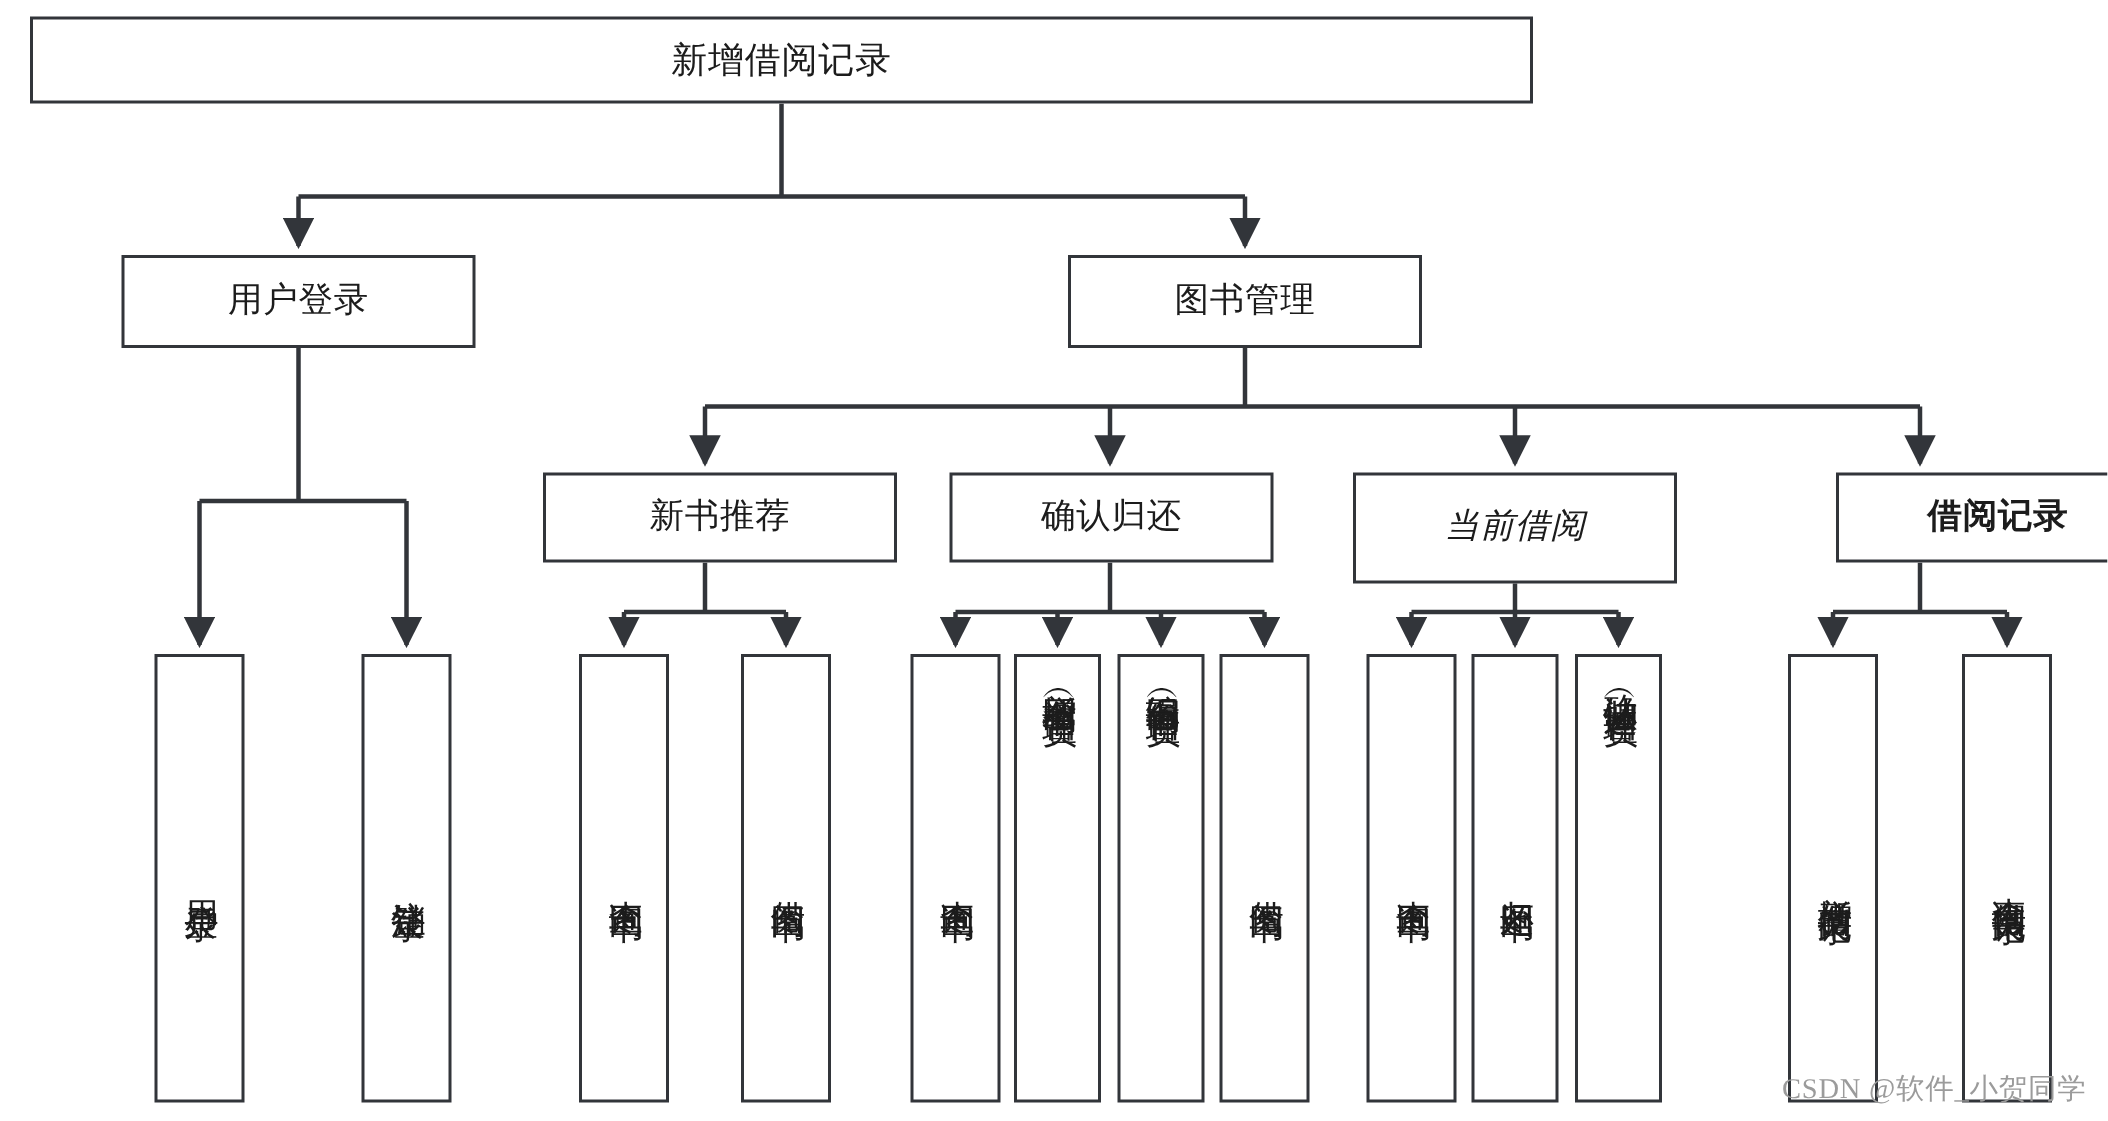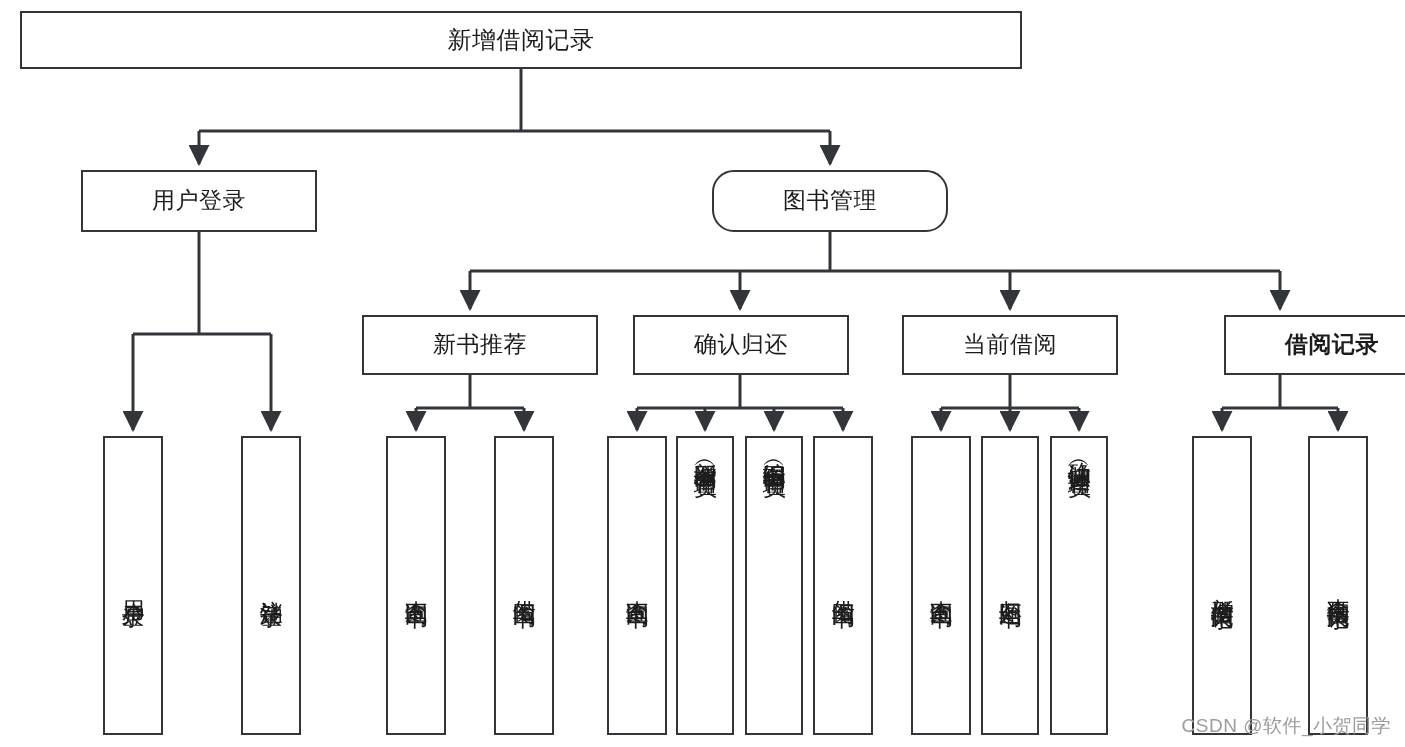--- a/index.html
+++ b/index.html
@@ -56,21 +56,21 @@
   }
   #watermark {
     position: absolute;
     right: 14px;
     bottom: 8px;
     font-size: 19px;
     color: #9b9b9b;
     letter-spacing: 0.5px;
     z-index: 5;
     white-space: nowrap;
-    font-family: Liberation Sans, sans-serif;
+    font-family: Liberation Serif, serif;
     margin-top: 36px;
   }
 </style>
 </head>
 <body>
 
 <div id="canvas">
 
   <svg id="edges" viewBox="0 0 1405 747" xmlns="http://www.w3.org/2000/svg">
     <defs>
@@ -121,25 +121,25 @@
       <path d="M 1280 375 L 1280 408"></path>
       <path d="M 1222 408 L 1338 408"></path>
       <path d="M 1222 408 L 1222 430" marker-end="url(#arrow)"></path>
       <path d="M 1338 408 L 1338 430" marker-end="url(#arrow)"></path>
     </g>
   </svg>
 
   <div class="node horiz root" style="left:20px; top:11px; width:1002px; height:58px;">新增借阅记录</div>
 
   <div class="node horiz" style="left:81px; top:170px; width:236px; height:62px;">用户登录</div>
-  <div class="node horiz" style="left:712px; top:170px; width:236px; height:62px;border-radius:22px;">图书管理</div>
+  <div class="node horiz" style="left:712px; top:170px; width:236px; height:62px;">图书管理</div>
 
   <div class="node horiz" style="left:362px; top:315px; width:236px; height:60px;">新书推荐</div>
   <div class="node horiz" style="left:633px; top:315px; width:216px; height:60px;">确认归还</div>
-  <div class="node horiz" style="left:902px; top:315px; width:216px; height:60px;">当前借阅</div>
+  <div class="node horiz" style="left:902px; top:315px; width:216px; height:74px;font-style:italic;">当前借阅</div>
   <div class="node horiz" style="left:1224px; top:315px; width:216px; height:60px;font-weight:bold;">借阅记录</div>
 
   <div class="node vert" style="left:103px; top:436px; width:60px; height:299px;">用户登录</div>
   <div class="node vert" style="left:241px; top:436px; width:60px; height:299px;">注销登录</div>
 
   <div class="node vert" style="left:386px; top:436px; width:60px; height:299px;">查询图书</div>
   <div class="node vert" style="left:494px; top:436px; width:60px; height:299px;">借阅图书</div>
 
   <div class="node vert" style="left:607px; top:436px; width:60px; height:299px;">查询图书</div>
   <div class="node vert top-align" style="left:676px; top:436px; width:58px; height:299px;">新增图书（管理员）</div>

